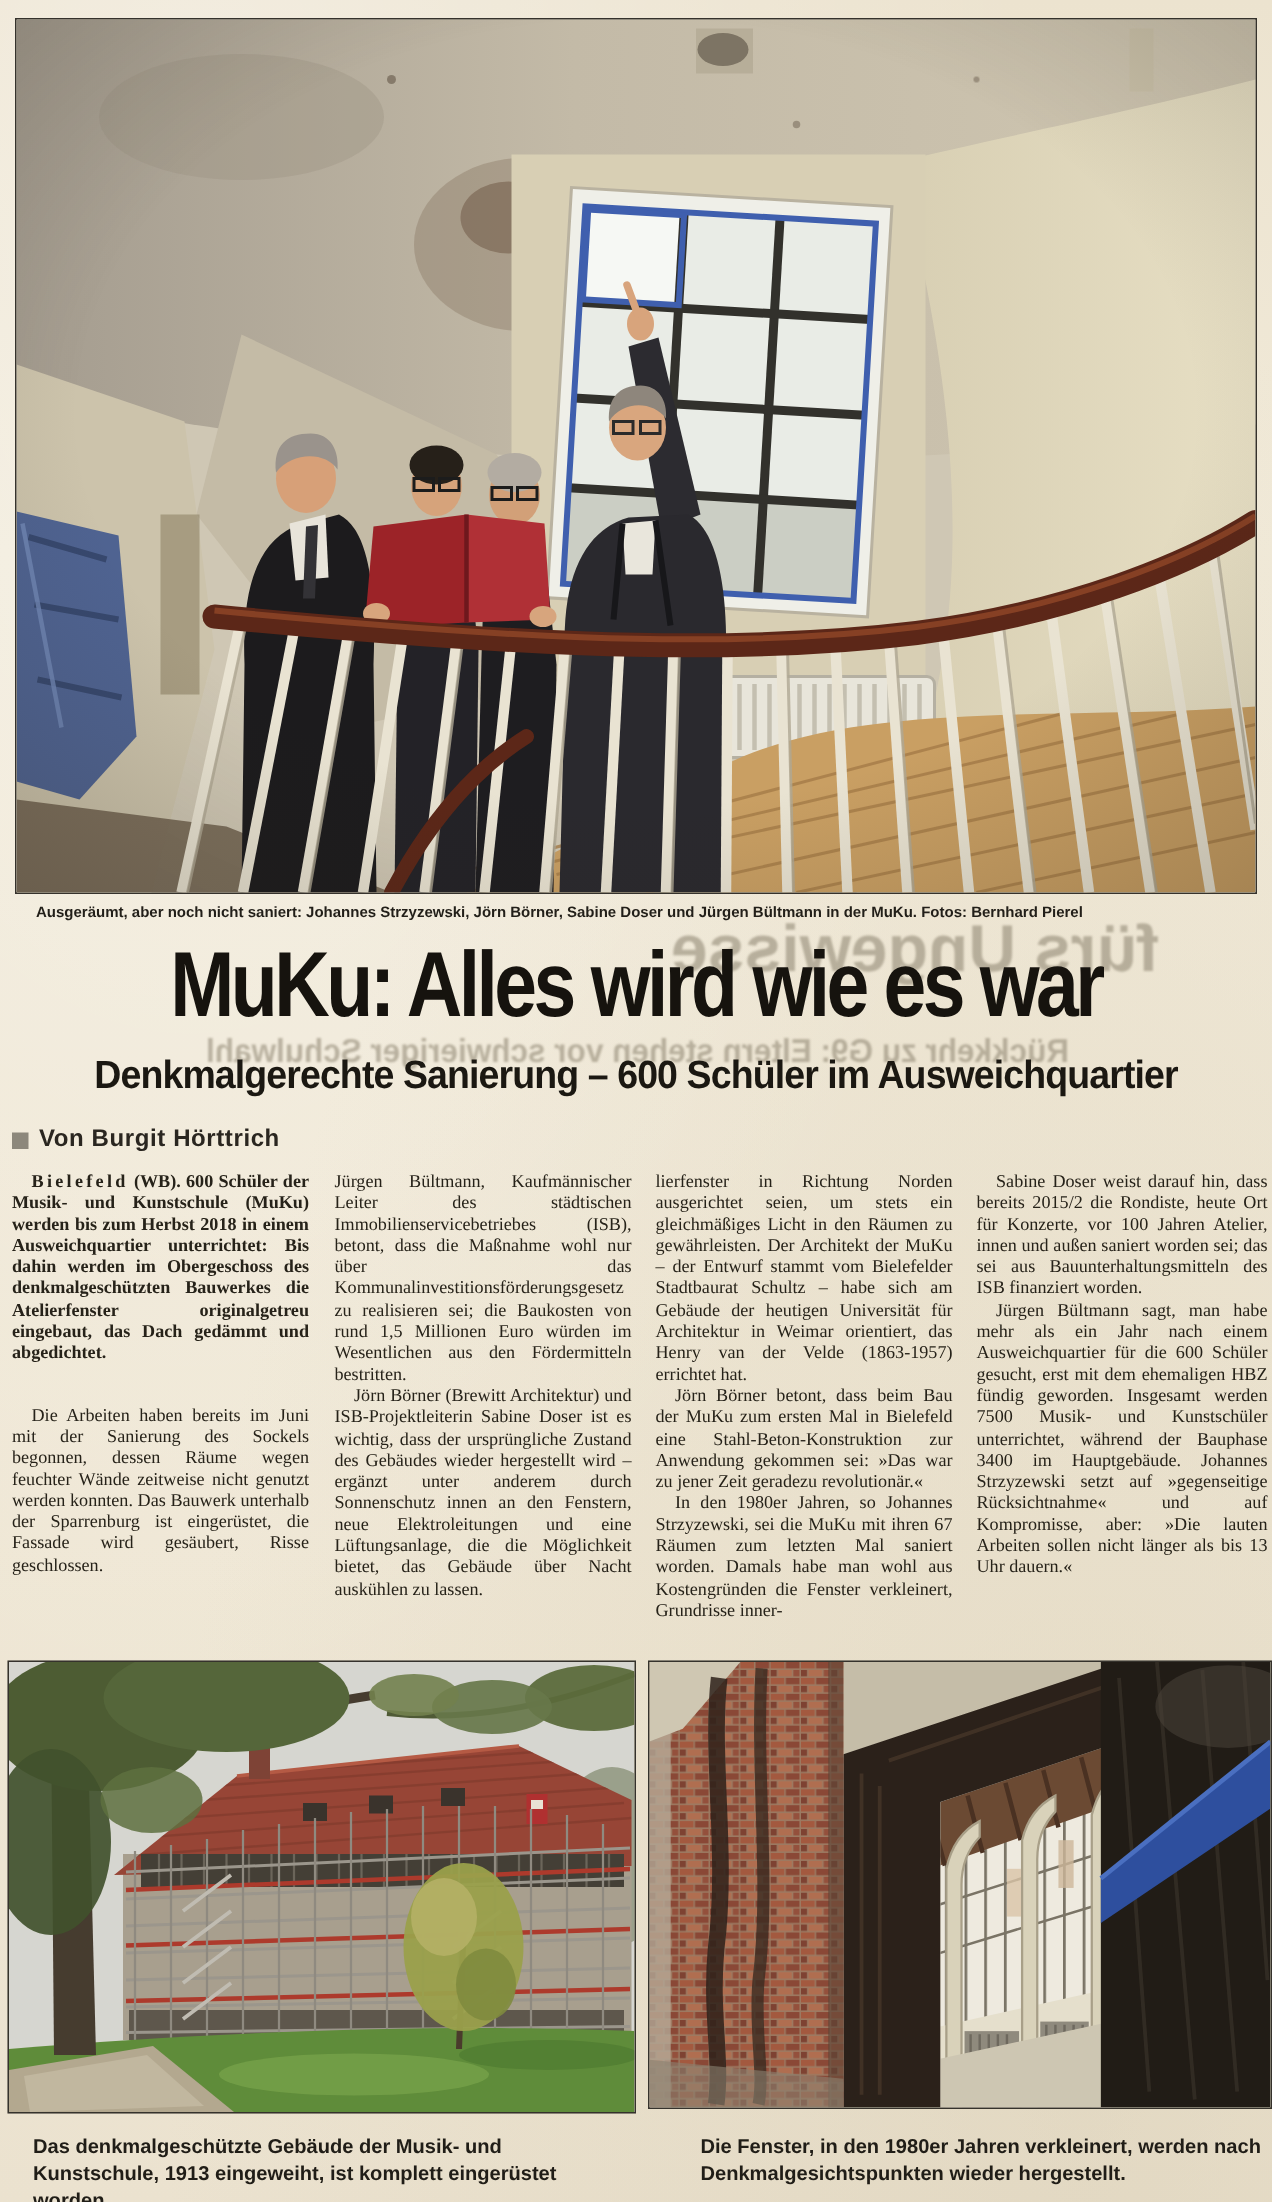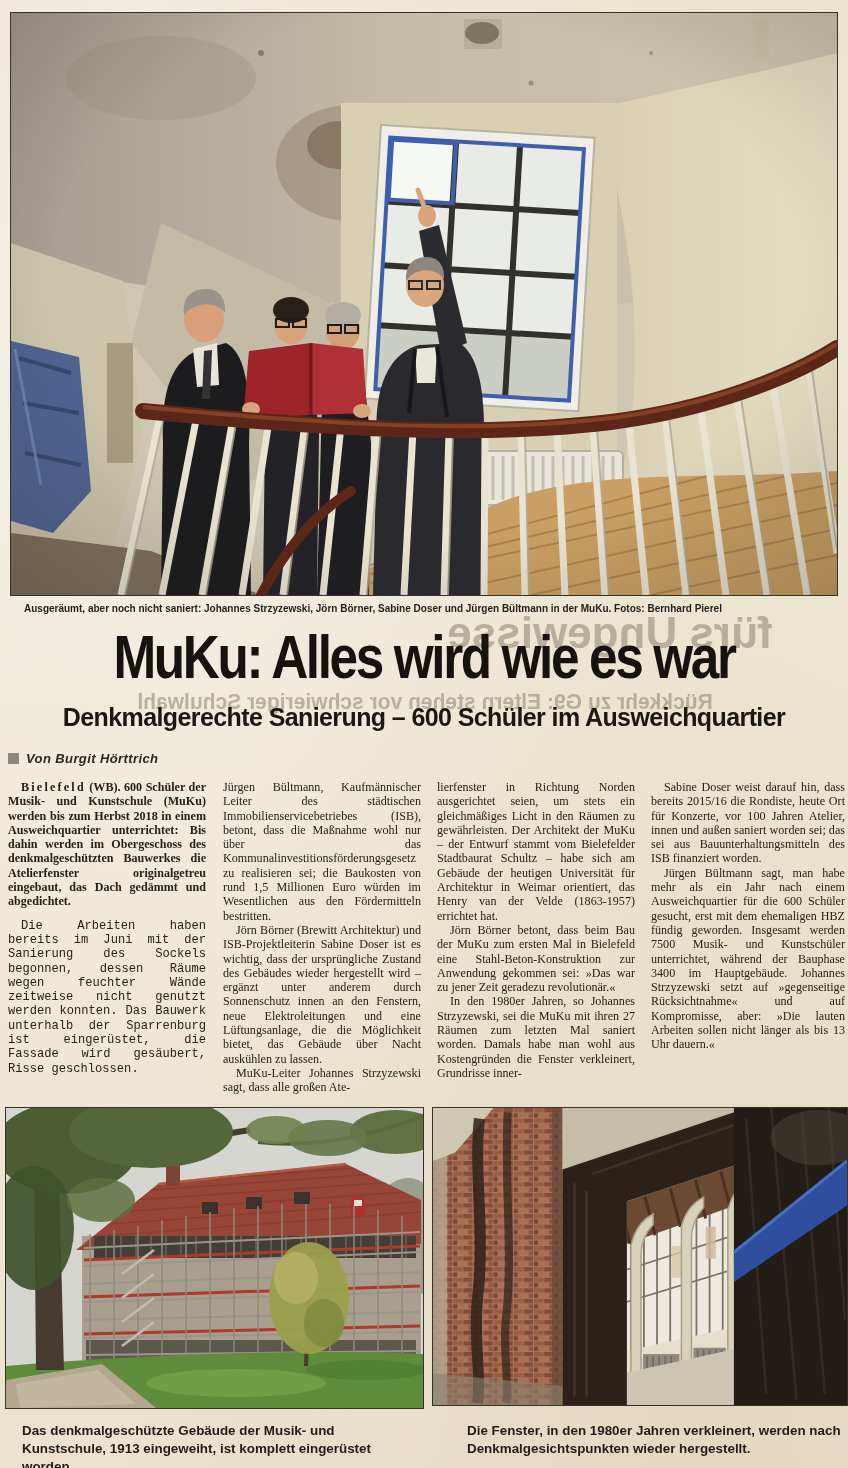--- a/index.html
+++ b/index.html
@@ -29,32 +29,32 @@
     font-size:54px;line-height:62px;font-weight:700;letter-spacing:-2.5px;
     color:#16130e;transform:scaleX(.95) scaleY(1.14);transform-origin:50% 20%;
   }
   .subheadline{
     left:0;top:701px;width:848px;text-align:center;
     font-size:25px;line-height:31px;font-weight:700;letter-spacing:-.6px;color:#1b1812;
     transform:scaleY(1.05);transform-origin:top;
   }
   .byline{left:8px;top:751px;display:flex;align-items:center;gap:7px;}
   .byline-square{width:11px;height:11px;background:#8d887c;display:inline-block;}
-  .byline-text{font-size:13px;font-weight:700;letter-spacing:.4px;color:#2a2620;font-style:italic;}
+  .byline-text{font-size:16px;font-weight:700;letter-spacing:.4px;color:#2a2620;}
 
   .col{position:absolute;top:780px;text-align:justify;hyphens:auto;}
   .col-1{left:8px;width:198px;}
   .col-2{left:223px;width:198px;}
   .col-3{left:437px;width:198px;}
   .col-4{left:651px;width:194px;}
   .serif p{margin:0;font-family:"Liberation Serif",serif;font-size:12.1px;line-height:14.3px;color:#262219;text-indent:13px;}
   .serif p.cont{text-indent:0;}
   .lead{margin:0;font-size:13.4px;line-height:17.4px;font-weight:700;color:#201c15;}
   .lead .city{letter-spacing:2.2px;margin-top:48px;}
-  .col-1 .gap{margin-top:10px;font-family:Liberation Mono, monospace;}
+  .col-1 .gap{margin-top:27px;}
 
   .main-photo{left:10px;top:12px;width:826px;height:582px;}
   .bl-photo{left:5px;top:1107px;width:417px;height:300px;}
   .br-photo{left:432px;top:1107px;width:414px;height:297px;}
 
   .b-caption{font-weight:700;font-size:13.4px;line-height:18px;color:#201d17;}
   .bl-caption{left:22px;top:1422px;width:396px;}
   .br-caption{left:449px;top:1422px;width:392px;margin-left:18px;}
 </style>
 </head>
@@ -254,29 +254,28 @@
     <span class="byline-text">Von Burgit Hörttrich</span>
   </div>
 
   <div class="col col-1 serif">
     <p class="lead"><span class="city">Bielefeld</span><span> (WB). 600 Schüler der Musik- und Kunstschule (MuKu) werden bis zum Herbst 2018 in einem Ausweichquartier unterrichtet: Bis dahin werden im Obergeschoss des denkmalgeschützten Bauwerkes die Atelierfenster originalgetreu eingebaut, das Dach gedämmt und abgedichtet.</span></p>
     <p class="gap">Die Arbeiten haben bereits im Juni mit der Sanierung des Sockels begonnen, dessen Räume wegen feuchter Wände zeitweise nicht genutzt werden konnten. Das Bauwerk unterhalb der Sparrenburg ist eingerüstet, die Fassade wird gesäubert, Risse geschlossen.</p>
   </div>
   <div class="col col-2 serif">
     <p class="cont">Jürgen Bültmann, Kaufmännischer Leiter des städtischen Immobilienservicebetriebes (ISB), betont, dass die Maßnahme wohl nur über das Kommunalinvestitionsförderungsgesetz zu realisieren sei; die Baukosten von rund 1,5 Millionen Euro würden im Wesentlichen aus den Fördermitteln bestritten.</p>
     <p>Jörn Börner (Brewitt Architektur) und ISB-Projektleiterin Sabine Doser ist es wichtig, dass der ursprüngliche Zustand des Gebäudes wieder hergestellt wird – ergänzt unter anderem durch Sonnenschutz innen an den Fenstern, neue Elektroleitungen und eine Lüftungsanlage, die die Möglichkeit bietet, das Gebäude über Nacht auskühlen zu lassen.</p>
-    <p>MuKu-Leiter Johannes Strzyzewski sagt, dass alle großen Ate-</p>
   </div>
   <div class="col col-3 serif">
     <p class="cont">lierfenster in Richtung Norden ausgerichtet seien, um stets ein gleichmäßiges Licht in den Räumen zu gewährleisten. Der Architekt der MuKu – der Entwurf stammt vom Bielefelder Stadtbaurat Schultz – habe sich am Gebäude der heutigen Universität für Architektur in Weimar orientiert, das Henry van der Velde (1863-1957) errichtet hat.</p>
     <p>Jörn Börner betont, dass beim Bau der MuKu zum ersten Mal in Bielefeld eine Stahl-Beton-Konstruktion zur Anwendung gekommen sei: »Das war zu jener Zeit geradezu revolutionär.«</p>
-    <p>In den 1980er Jahren, so Johannes Strzyzewski, sei die MuKu mit ihren 27 Räumen zum letzten Mal saniert worden. Damals habe man wohl aus Kostengründen die Fenster verkleinert, Grundrisse inner-</p>
+    <p>In den 1980er Jahren, so Johannes Strzyzewski, sei die MuKu mit ihren 67 Räumen zum letzten Mal saniert worden. Damals habe man wohl aus Kostengründen die Fenster verkleinert, Grundrisse inner-</p>
   </div>
   <div class="col col-4 serif">
-    <p>Sabine Doser weist darauf hin, dass bereits 2015/16 die Rondiste, heute Ort für Konzerte, vor 100 Jahren Atelier, innen und außen saniert worden sei; das sei aus Bauunterhaltungsmitteln des ISB finanziert worden.</p>
+    <p>Sabine Doser weist darauf hin, dass bereits 2015/2 die Rondiste, heute Ort für Konzerte, vor 100 Jahren Atelier, innen und außen saniert worden sei; das sei aus Bauunterhaltungsmitteln des ISB finanziert worden.</p>
     <p>Jürgen Bültmann sagt, man habe mehr als ein Jahr nach einem Ausweichquartier für die 600 Schüler gesucht, erst mit dem ehemaligen HBZ fündig geworden. Insgesamt werden 7500 Musik- und Kunstschüler unterrichtet, während der Bauphase 3400 im Hauptgebäude. Johannes Strzyzewski setzt auf »gegenseitige Rücksichtnahme« und auf Kompromisse, aber: »Die lauten Arbeiten sollen nicht länger als bis 13 Uhr dauern.«</p>
   </div>
 
   <div class="abs photo bl-photo">
     <svg viewBox="0 0 417 300" preserveAspectRatio="none">
       <defs>
         <clipPath id="roofclip">
             <path d="M70,142 L152,76 L340,56 L415,92 L415,136 Z"></path>
           </clipPath>
       </defs>

